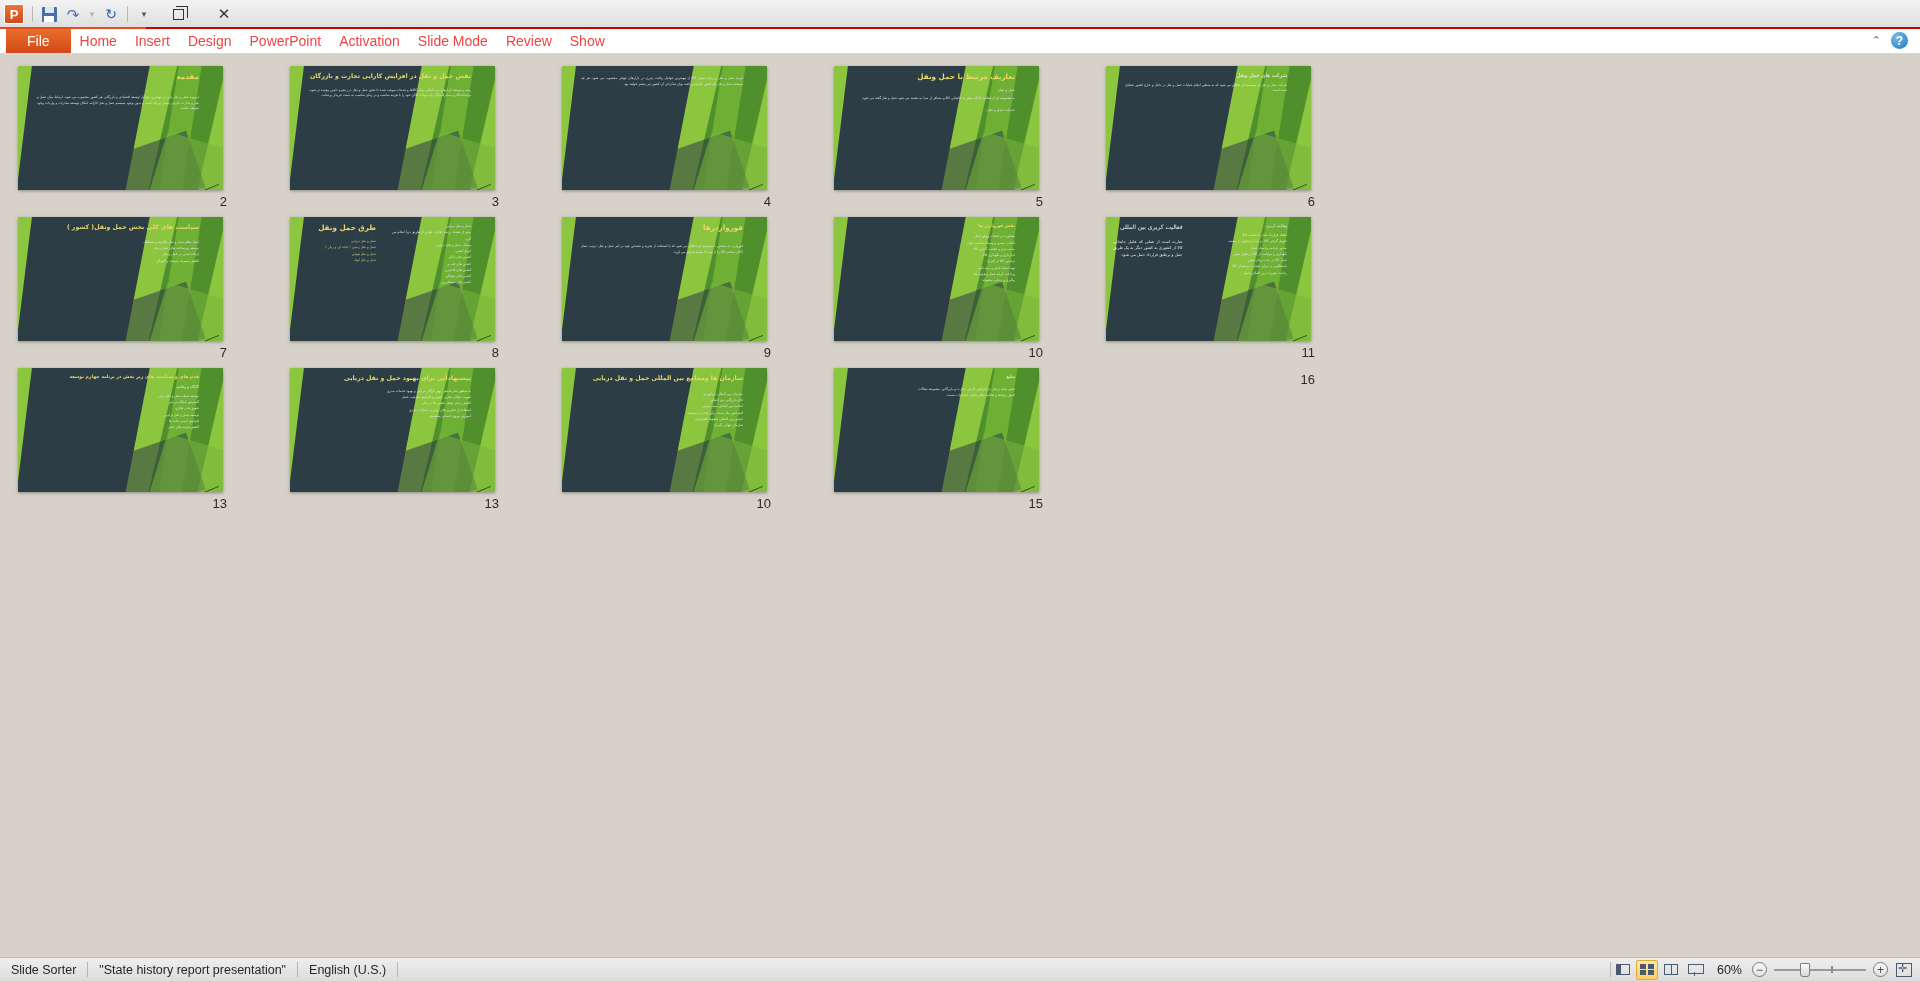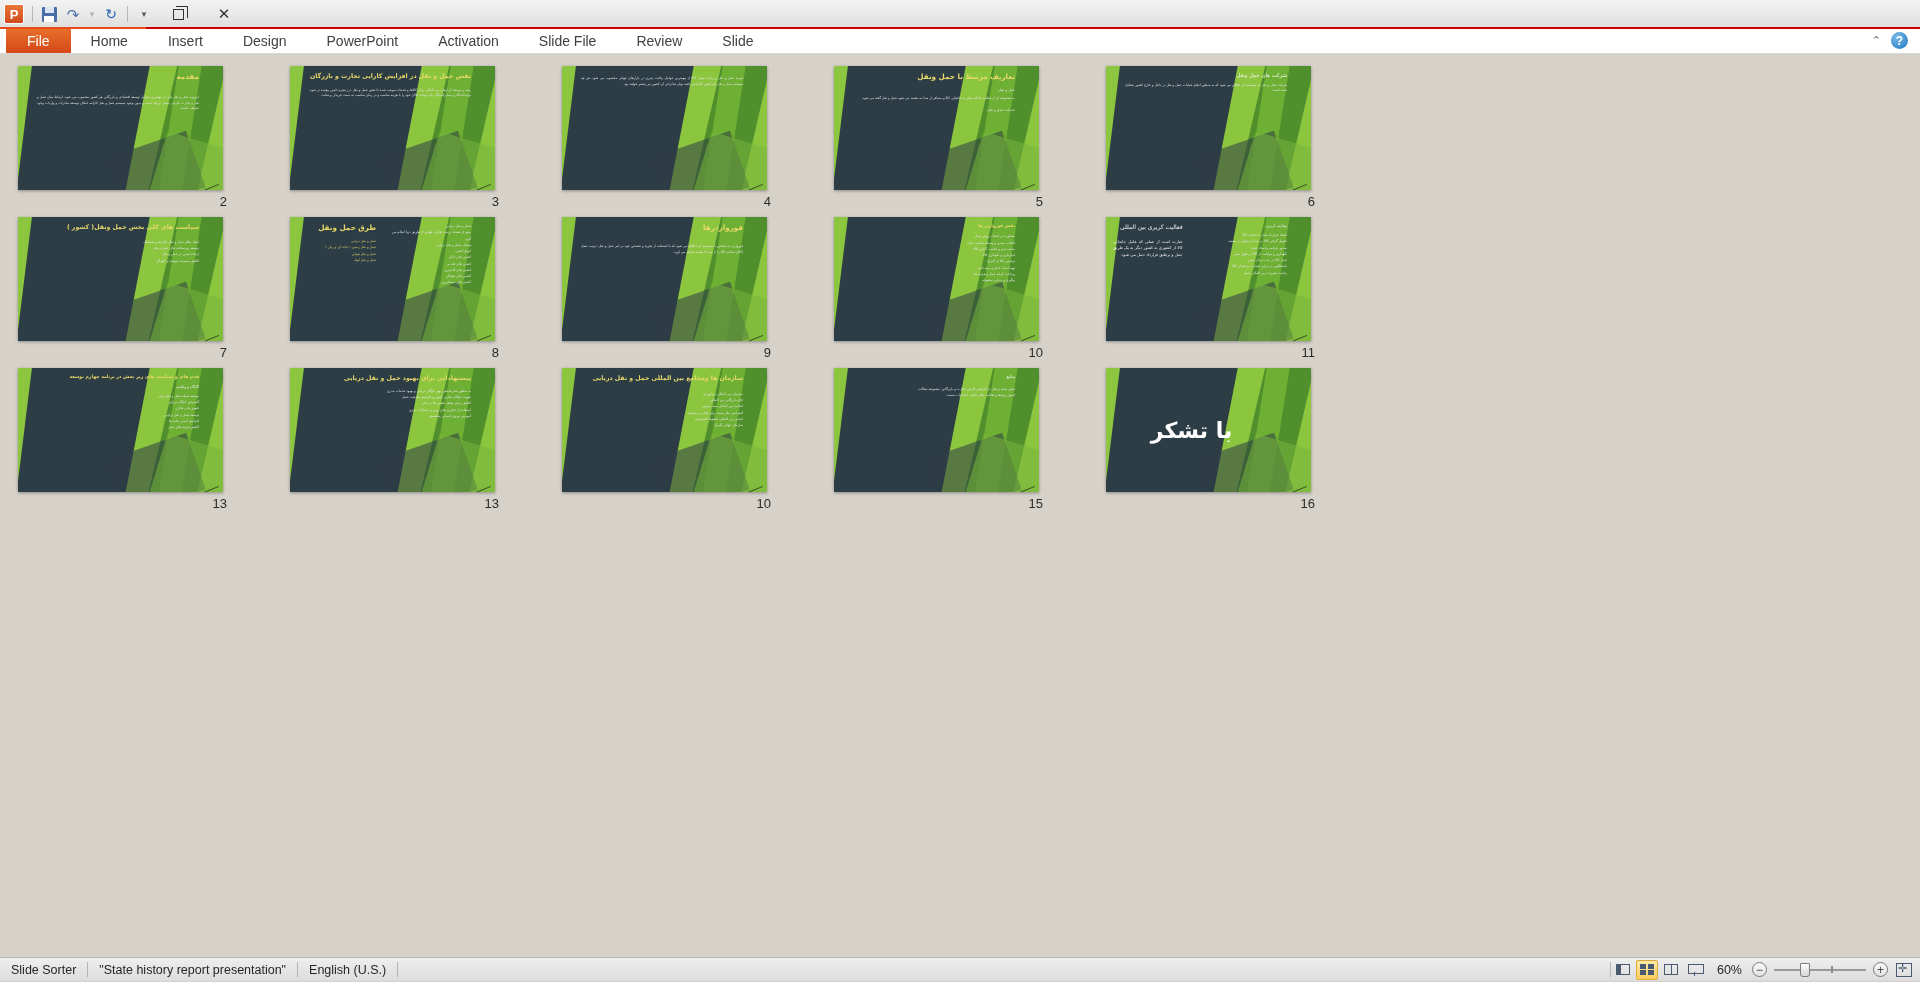--- a/index.html
+++ b/index.html
@@ -76,23 +76,23 @@
     background: #fff;
     display: flex; align-items: stretch;
     position: relative;
     border-bottom: 1px solid #d7d7d7;
   }
   .ribbon:before {
     content:''; position:absolute; left:0; right:0; top:-1px; height:2px;
     background: linear-gradient(to right, #e84a1e 0 146px, #cc0000 146px 100%);
   }
   .tab {
-    padding: 0 20px;
+    padding: 0 9px;
     display: flex; align-items: center;
-    font-size: 14px; color: #404040;
+    font-size: 14px; color: #ef4444;
     cursor: default;
   }
   .tab-file {
     background: linear-gradient(to bottom, #e8702a, #d4491a);
     color: #fff;
     margin-left: 6px;
     padding: 0 21px;
     border-radius: 2px 2px 0 0;
   }
   .ribbon-right {
@@ -331,23 +331,23 @@
   </div>
 </div>
 
 <div class="ribbon">
   <div class="tab tab-file">File</div>
   <div class="tab">Home</div>
   <div class="tab">Insert</div>
   <div class="tab">Design</div>
   <div class="tab">PowerPoint</div>
   <div class="tab">Activation</div>
-  <div class="tab">Slide File</div>
+  <div class="tab">Slide Mode</div>
   <div class="tab">Review</div>
-  <div class="tab">Slide</div>
+  <div class="tab">Show</div>
   <div class="ribbon-right">
     <span class="chev-up">⌃</span>
     <span class="help-circle">?</span>
   </div>
 </div>
 
 <div class="workspace">
   <div class="slide-grid">
 
 
@@ -744,34 +744,20 @@
             </ul>
           </div>
         </div>
       </div>
       <div class="cap-row">
         <span class="slide-num">15</span>
       </div>
     </div>
 
     <div class="slide-cell">
-      <div class="thumb-wrap">
-        <div class="thumb">
-          <div class="sl-green">
-            <div class="gleft"></div>
-            <div class="g1"></div>
-            <div class="g2"></div>
-            <div class="g3"></div>
-            <div class="g5"></div>
-            <div class="g4"></div>
-            <div class="diag"></div>
-          </div>
-          <div class="thanks">با تشکر</div>
-        </div>
-      </div>
       <div class="cap-row">
         <span class="slide-num">16</span>
       </div>
     </div>
 
   </div>
 </div>
 
 <div class="statusbar">
   <div class="st-item">Slide Sorter</div>

